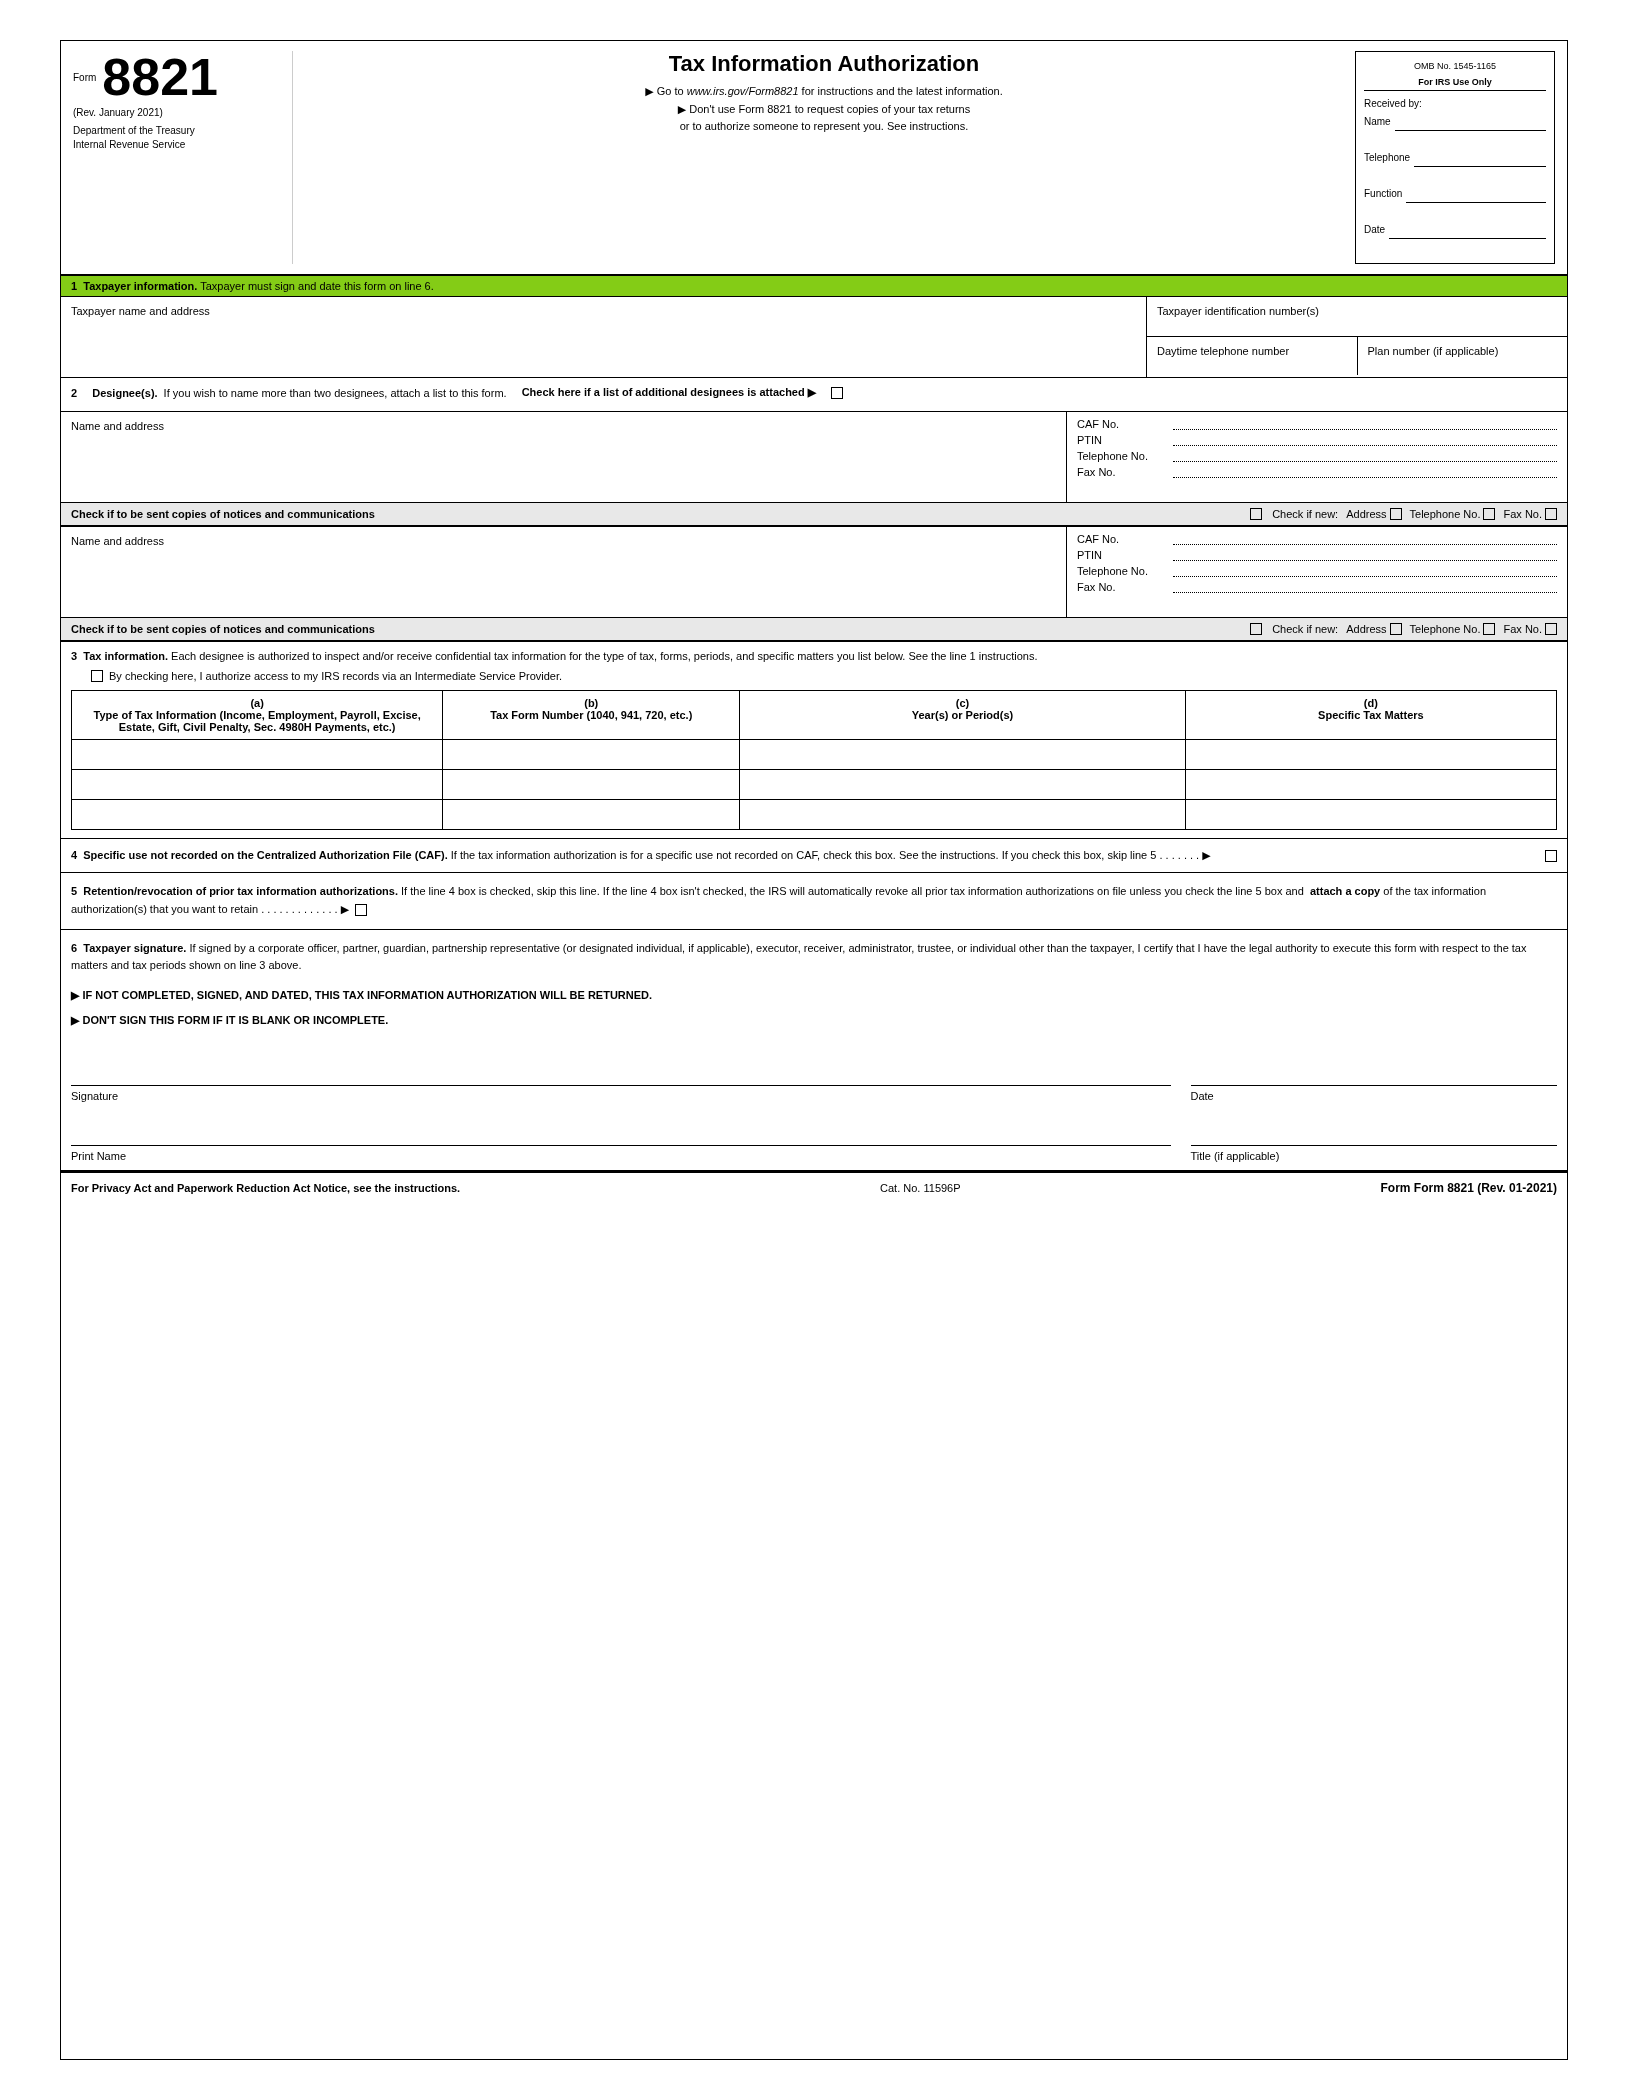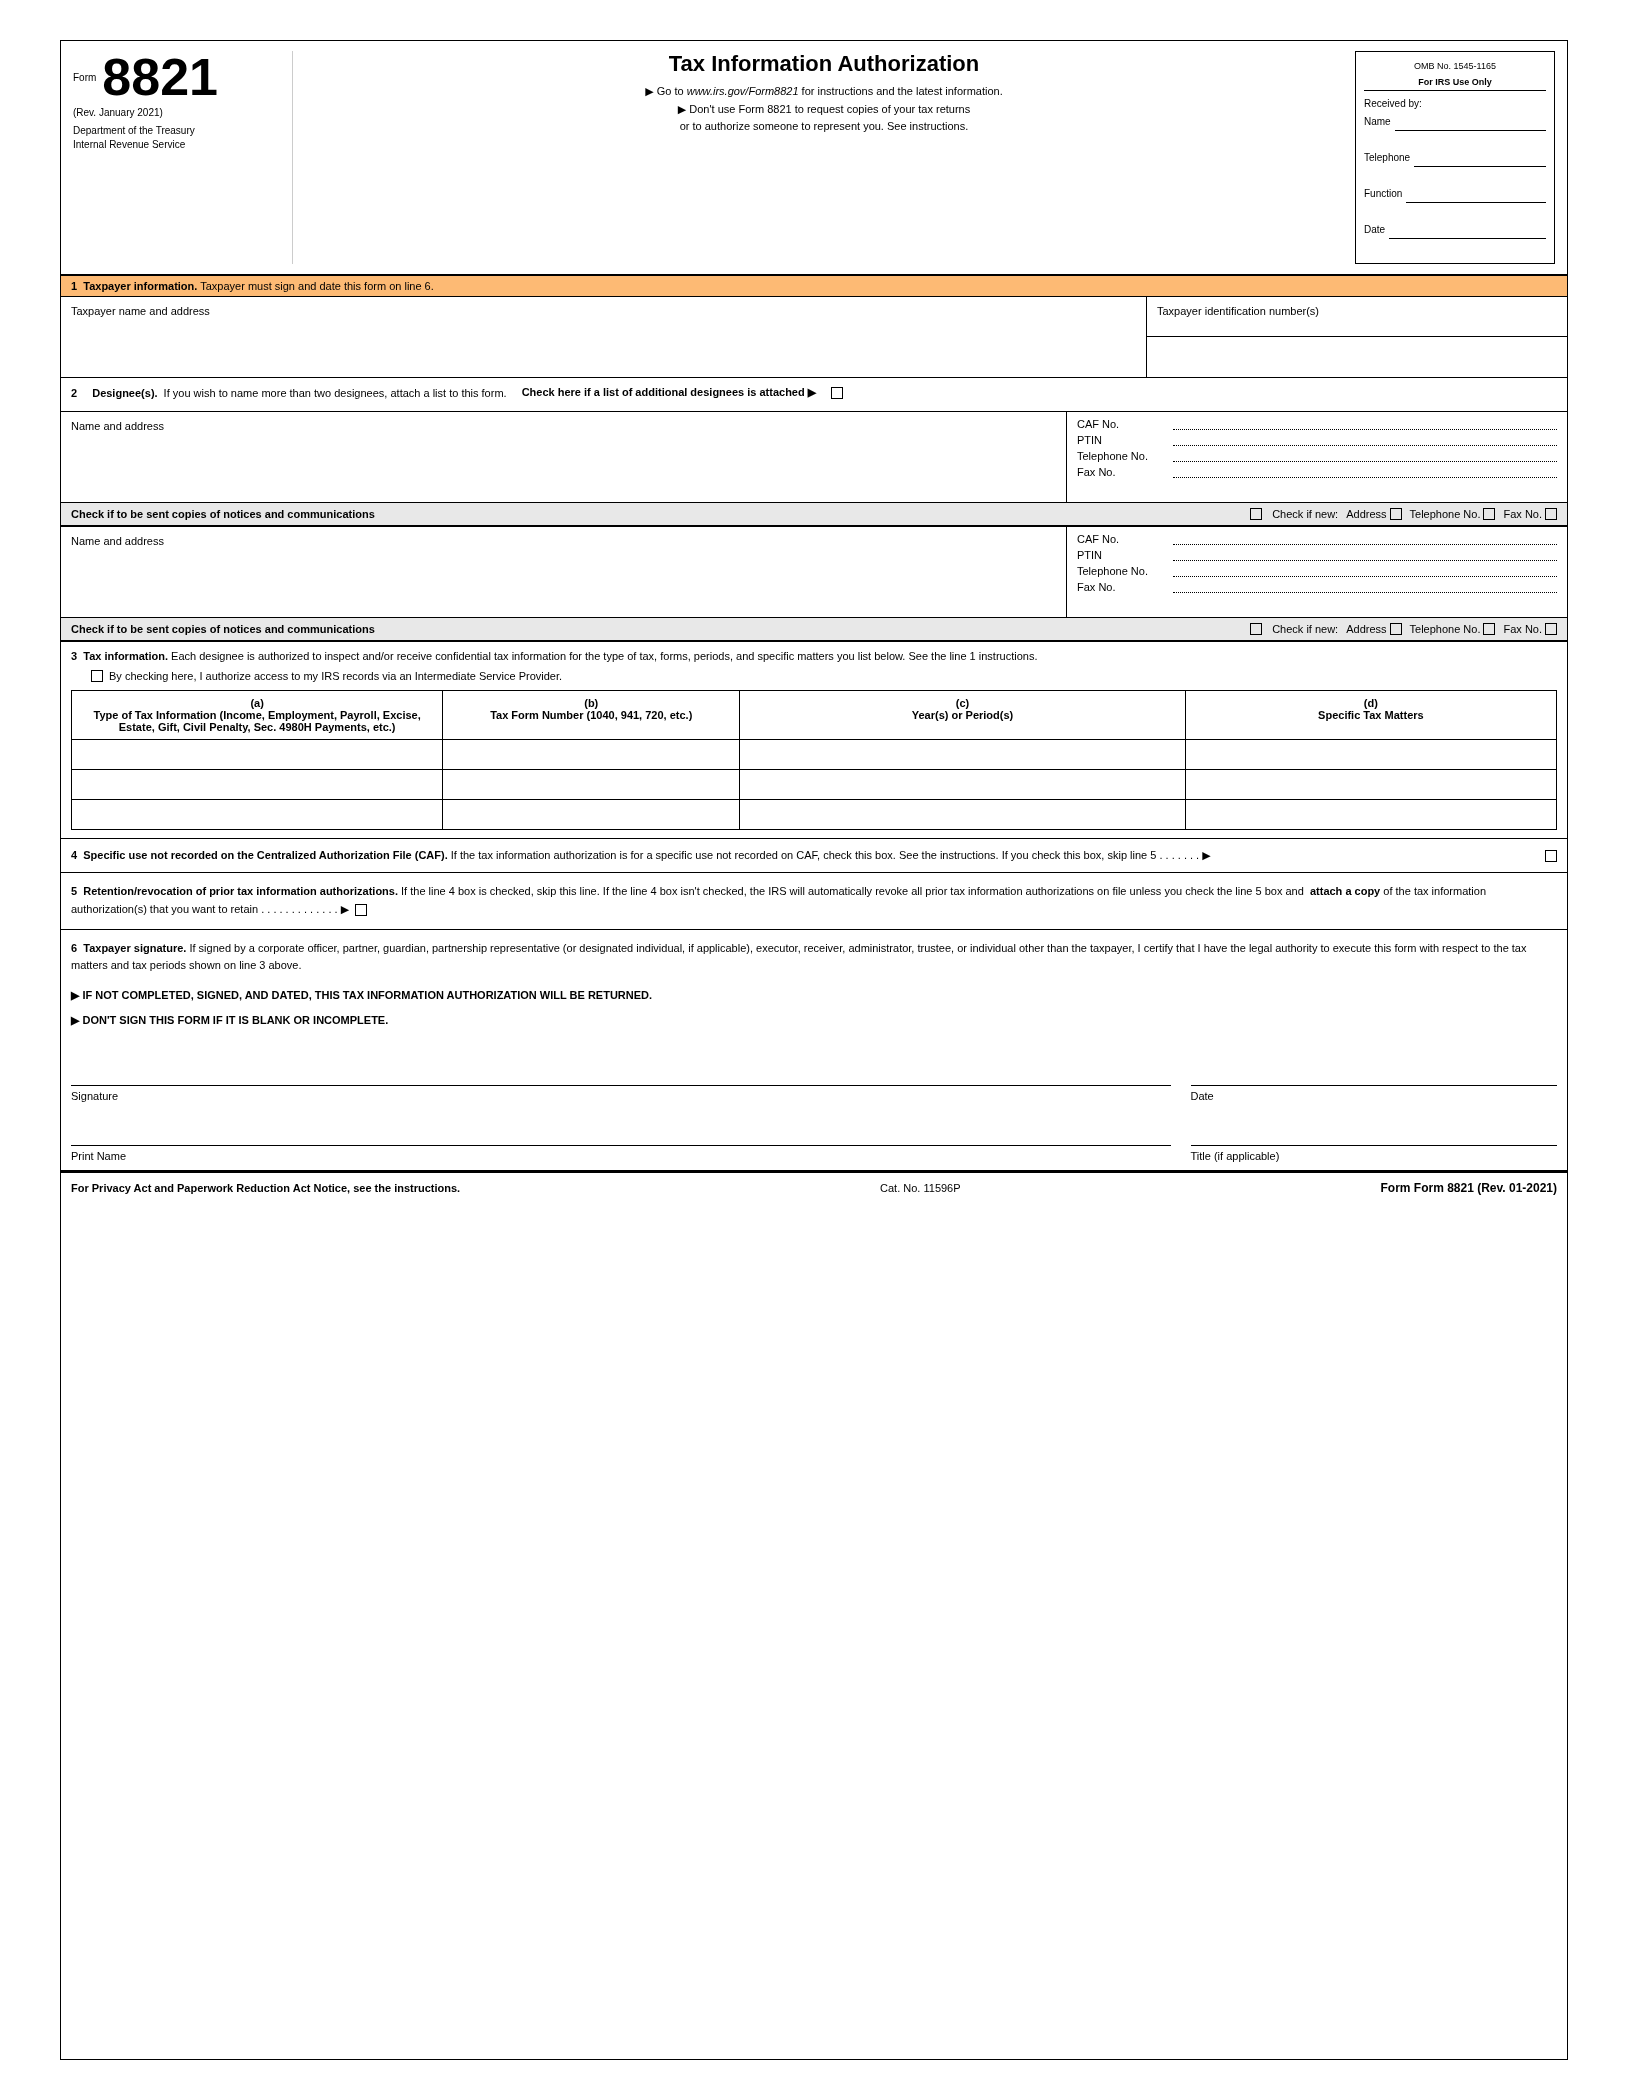--- a/index.html
+++ b/index.html
@@ -99,21 +99,21 @@
     .irs-field-line {
       flex: 1;
       border-bottom: 1px solid #000;
     }
 
     
     .section {
       border-bottom: 1px solid #000;
     }
     .section-header {
-      background: #fdba74;
+      background: #84cc16;
       padding: 4px 10px;
       font-size: 11px;
       border-bottom: 1px solid #000;
     }
     .section-number {
       font-weight: bold;
     }
 
     
     .section1-grid {
@@ -397,20 +397,28 @@
       &nbsp;<strong>Taxpayer information.</strong>
       <span>Taxpayer must sign and date this form on line 6.</span>
     </div>
     <div class="section1-grid">
       <div class="section1-left">
         <div>Taxpayer name and address</div>
       </div>
       <div class="section1-right">
         <div class="taxpayer-id-block">
           <div>Taxpayer identification number(s)</div>
+        </div>
+        <div class="phone-plan-row">
+          <div class="phone-block">
+            <div>Daytime telephone number</div>
+          </div>
+          <div class="plan-block">
+            <div>Plan number (if applicable)</div>
+          </div>
         </div>
       </div>
     </div>
   </div>
 
   <div class="section">
     <div class="section2-content">
       <div class="section2-header-row">
         <span class="section-number">2</span>
         &nbsp;<strong>Designee(s).</strong>

